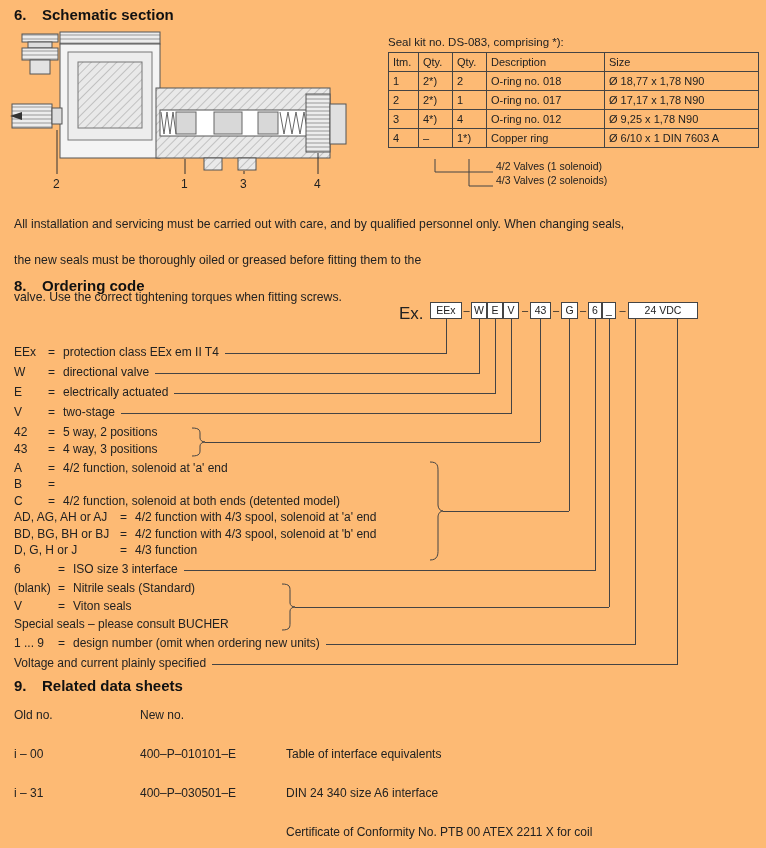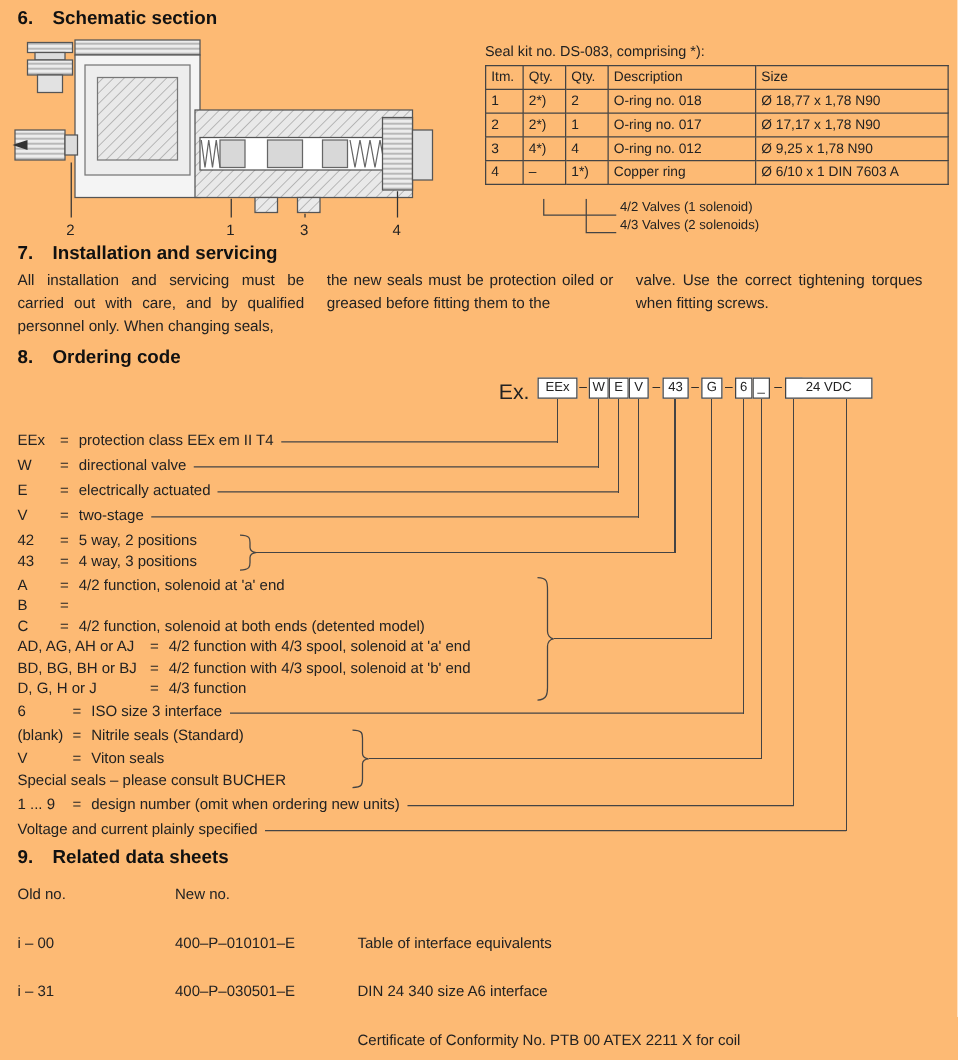--- a/index.html
+++ b/index.html
@@ -23,21 +23,21 @@
   .sk-table th, .sk-table td {
     border:1px solid #444; padding:3px 4px; font-size:11px; font-weight:normal;
     text-align:left; white-space:nowrap; overflow:hidden; color:#222;
   }
   .sk-brackets { position:absolute; left:0; top:123px; }
   .sk-note { position:absolute; left:108px; font-size:10.5px; color:#222; white-space:nowrap; }
   .sk-note.n1 { top:124px; }
   .sk-note.n2 { top:138px; }
 
   
-  .cols { position:absolute; left:14px; right:28px; top:215px; display:flex; gap:18px; }
+  .cols { position:absolute; left:14px; right:28px; top:215px; display:flex; gap:18px;flex-direction:column; }
   .cols .col { flex:1 1 0; font-size:12.2px; line-height:1.5; text-align:justify; color:#222; }
 
   
   .ordering { position:absolute; left:0; top:300px; width:766px; height:380px; }
   .ordering svg.lines { position:absolute; left:0; top:0; pointer-events:none; }
   .exlbl { position:absolute; left:399px; top:4px; font-size:17px; color:#222; }
   .cbox {
     position:absolute; top:2px; height:17px; border:1px solid #444; text-align:center;
     line-height:15px; font-size:10.5px; color:#222; background:#fff;
   }
@@ -177,26 +177,23 @@
       </tbody>
     </table>
     <svg class="sk-brackets" width="120" height="34">
       <polyline points="47,0 47,13 105,13" fill="none" stroke="#444"></polyline>
       <polyline points="81,0 81,27 105,27" fill="none" stroke="#444"></polyline>
     </svg>
     <div class="sk-note n1">4/2 Valves (1 solenoid)</div>
     <div class="sk-note n2">4/3 Valves (2 solenoids)</div>
   </div>
 
-  <div class="heading" style="top:194px">
-    <span class="num">7.</span><span>Installation and servicing</span>
-  </div>
   <div class="cols">
     <div class="col">All installation and servicing must be carried out with care, and by qualified personnel only. When changing seals,</div>
-    <div class="col">the new seals must be protection oiled or greased before fitting them to the</div>
+    <div class="col">the new seals must be thoroughly oiled or greased before fitting them to the</div>
     <div class="col">valve. Use the correct tightening torques when fitting screws.</div>
   </div>
 
   <div class="heading" style="top:277px">
     <span class="num">8.</span><span>Ordering code</span>
   </div>
 
   <div class="ordering">
     <span class="exlbl">Ex.</span>
 

